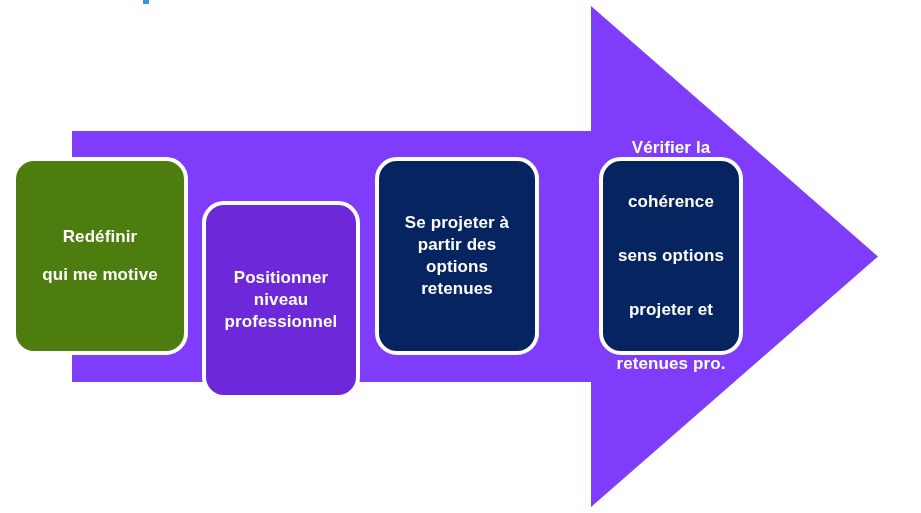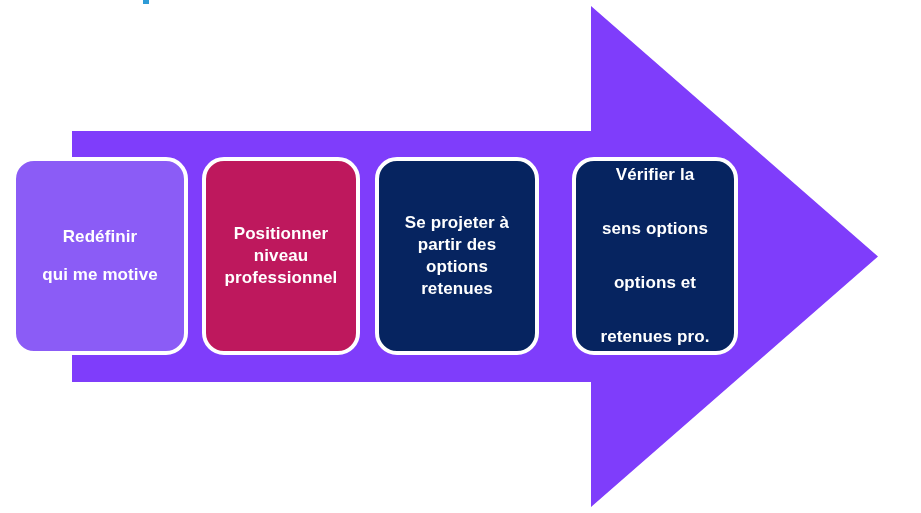--- a/index.html
+++ b/index.html
@@ -62,56 +62,57 @@
     letter-spacing: 0.1px;
     white-space: nowrap;
   }
   
   .step-box.spaced .line { margin: 0; }
   .step-box.spaced .line.gap-after { margin-bottom: 15px; }
 
   #box-1 { left: 12px;  width: 176px; }
   #box-2 { left: 202px; width: 158px; }
   #box-3 { left: 375px; width: 164px; }
-  #box-4 { left: 572px; width: 166px; gap: 32px; }
+  #box-4 { left: 599px; width: 144px; gap: 32px; }
   #box-5 { left: 745px; width: 166px; top: -4px; height: 206px; }
 </style>
 </head>
 <body>
 
 <div id="canvas" style="background: rgb(255, 255, 255);">
 
   <div class="top-fragment" style="background: rgb(46, 155, 214);"></div>
 
   <svg class="arrow-layer" viewBox="0 0 921 513" xmlns="http://www.w3.org/2000/svg">
     <polygon id="arrow-poly" points="72,131 591,131 591,6 878,256.5 591,507 591,382 72,382" fill="#7F3DFB"></polygon>
   </svg>
 
   <div class="step-row">
 
-    <div class="step-box spaced" id="box-1" style="background: #8b5cf6; border-color: rgb(255, 255, 255); color: rgb(255, 255, 255);">
+    <div class="step-box spaced" id="box-1" style="background: #4d7c0f; border-color: rgb(255, 255, 255); color: rgb(255, 255, 255);">
       <span class="line gap-after">Redéfinir</span>
       <span class="line">qui me motive</span>
     </div>
 
-    <div class="step-box" id="box-2" style="background: #be185d; border-color: rgb(255, 255, 255); color: rgb(255, 255, 255);">
+    <div class="step-box" id="box-2" style="background: #6d28d9; border-color: rgb(255, 255, 255); color: rgb(255, 255, 255); margin-top: 44px;">
       <span class="line">Positionner</span>
       <span class="line">niveau</span>
       <span class="line">professionnel</span>
     </div>
 
     <div class="step-box" id="box-3" style="background: rgb(6, 36, 96); border-color: rgb(255, 255, 255); color: rgb(255, 255, 255);">
       <span class="line">Se projeter à</span>
       <span class="line">partir des</span>
       <span class="line">options</span>
       <span class="line">retenues</span>
     </div>
 
     <div class="step-box" id="box-4" style="background: rgb(6, 36, 96); border-color: rgb(255, 255, 255); color: rgb(255, 255, 255);">
       <span class="line">Vérifier la</span>
+      <span class="line">cohérence</span>
       <span class="line">sens options</span>
-      <span class="line">options et</span>
+      <span class="line">projeter et</span>
       <span class="line">retenues pro.</span>
     </div>
 
 
   </div>
 </div>
 
 </body></html>

